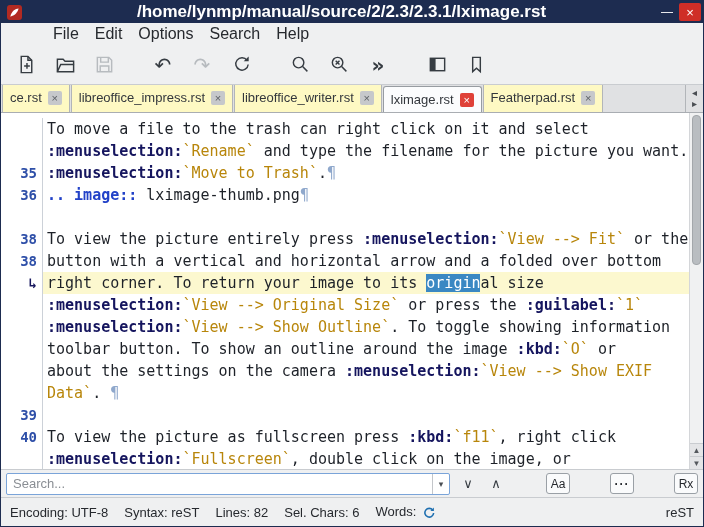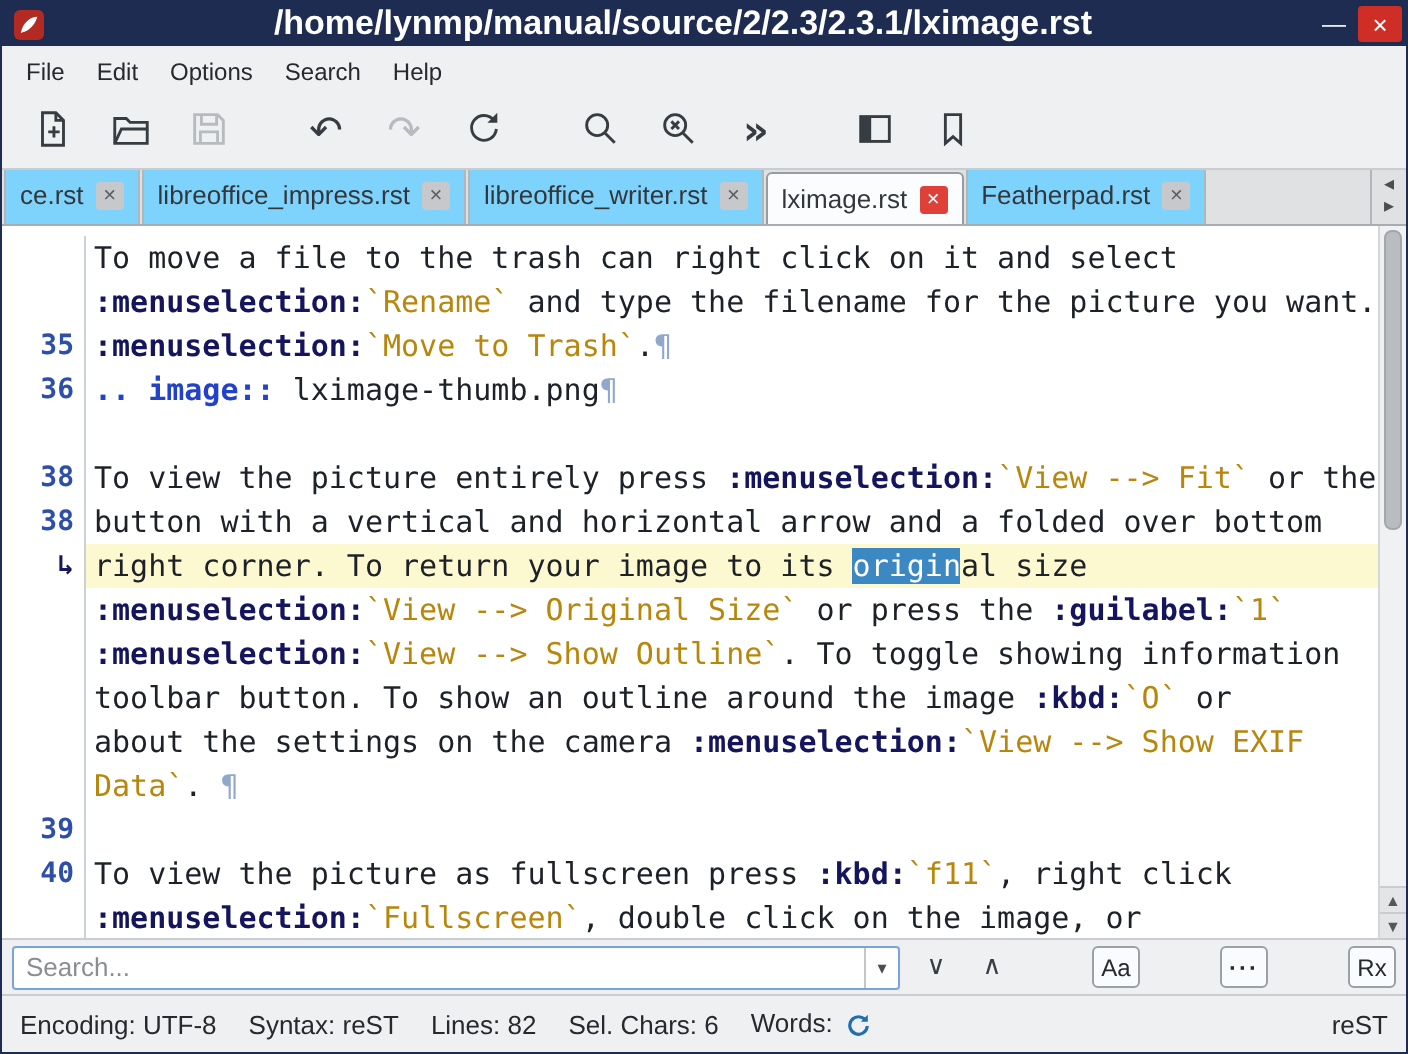--- a/index.html
+++ b/index.html
@@ -15,37 +15,37 @@
   .titlebar{height:22px;background:#1d2c50;display:flex;align-items:center;flex:0 0 auto;}
   .app-icon{width:15px;height:15px;margin:0 6px;background:#b22a22;border-radius:3px;
     display:flex;align-items:center;justify-content:center;}
   .app-icon svg{width:11px;height:11px;}
   .title-text{flex:1;text-align:center;color:#ffffff;font-size:17px;font-weight:bold;
     white-space:nowrap;overflow:hidden;}
   .win-btn{width:24px;height:22px;display:flex;align-items:center;justify-content:center;
     color:#fff;font-size:12px;cursor:default;}
   .win-btn.close{background:#cf2e27;width:22px;height:18px;margin-right:2px;border-radius:2px;font-size:13px;}
   
-  .menubar{height:22px;display:flex;align-items:flex-end;font-size:12px;flex:0 0 auto;padding-left:4px;background:#eff0f1;}
+  .menubar{height:22px;display:flex;align-items:flex-end;font-size:16px;flex:0 0 auto;padding-left:4px;background:#eff0f1;margin-left:40px;}
   .menu-item{padding:2px 8px;}
   
   .toolbar{height:40px;display:flex;align-items:center;gap:13px;padding-left:12px;
     border-bottom:1px solid #c9ccd0;flex:0 0 auto;background:#eff0f1;}
   .tb-btn{border:none;background:transparent;color:#363c42;width:26px;height:26px;
     display:flex;align-items:center;justify-content:center;padding:0;}
   .tb-btn.disabled{color:#b7bbbf;}
   .tb-btn .glyph{font-size:20px;line-height:1;font-family:"DejaVu Sans",sans-serif;}
   .tb-btn.gap{margin-left:20px;}
   .i{width:21px;height:21px;fill:none;stroke:currentColor;stroke-width:1.5;}
   .i .f{fill:currentColor;stroke:none;}
   
   .tabbar{height:28px;background:#e0e1e3;border-bottom:1px solid #a9adb2;display:flex;
     align-items:flex-end;flex:0 0 auto;padding-left:1px;}
   .tabs{display:flex;align-items:flex-end;gap:1px;flex:1;overflow:hidden;height:100%;}
-  .tab{height:30px;background:#7dd3fc;border:1px solid #b2b5b9;border-bottom:none;
+  .tab{height:30px;background:#fef9c3;border:1px solid #b2b5b9;border-bottom:none;
     display:flex;align-items:center;gap:6px;padding:0 7px;font-size:13px;white-space:nowrap;
     border-radius:3px 3px 0 0;color:#33373c;}
   .tab.active{height:27px;background:#fbfcfd;border-color:#979ca1;margin-bottom:-1px;
     border-bottom:1px solid #fbfcfd;}
   .tab-close{width:14px;height:14px;border-radius:2px;background:#c6c8cb;color:#5c6065;
     font-size:11px;line-height:14px;text-align:center;}
   .tab.active .tab-close{background:#df4138;color:#ffffff;}
   .tab-scroll{width:18px;height:100%;display:flex;flex-direction:column;align-items:center;
     justify-content:center;gap:1px;border-left:1px solid #b2b5b9;}
   .tab-scroll span{font-size:10px;line-height:10px;color:#4a4e53;}

